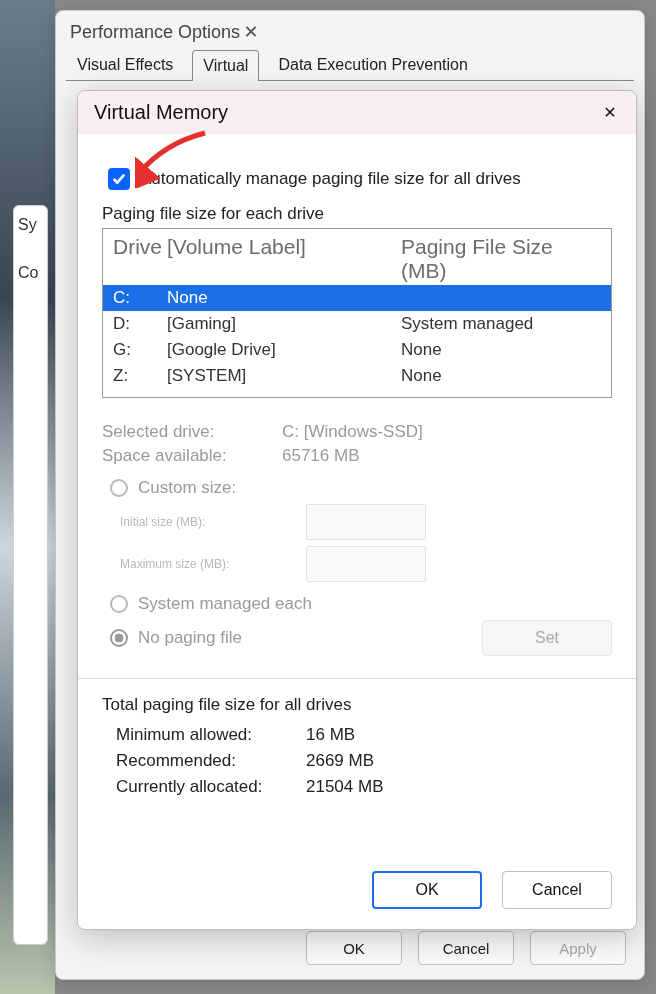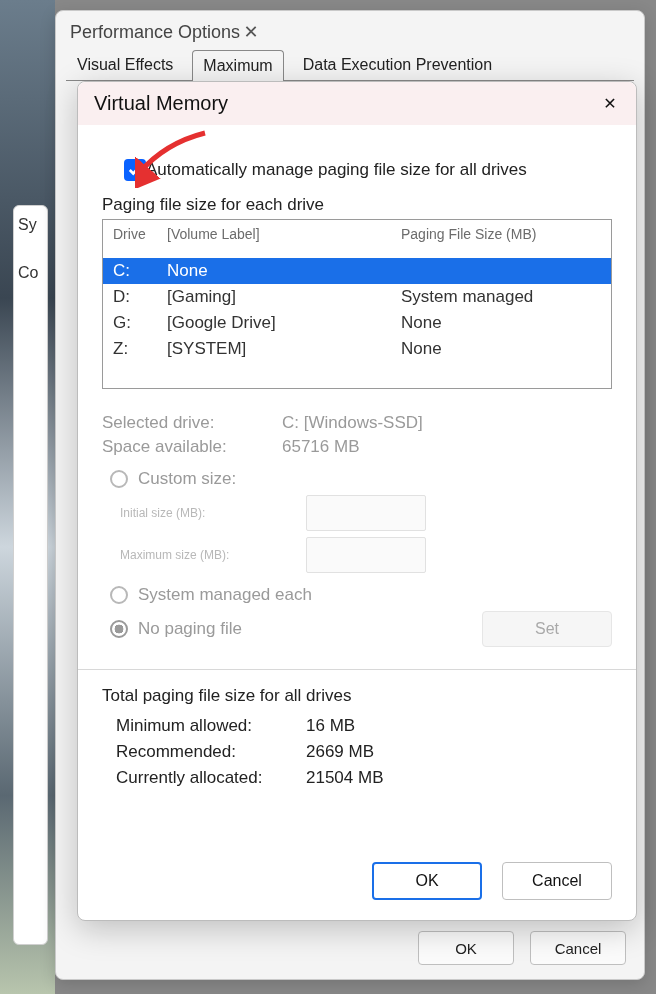--- a/index.html
+++ b/index.html
@@ -27,41 +27,41 @@
     background:#fff; border:1px solid #d0d0d0; border-radius:6px; padding:10px 4px; color:#333;
     font-size:16px; overflow:hidden; }
 
   
   .perf-buttons { position:absolute; bottom:14px; right:18px; display:flex; gap:16px; }
   .btn { min-width:96px; height:34px; border:1px solid #bfbfbf; background:#fbfbfb; border-radius:4px;
     font-size:15px; color:#222; cursor:pointer; }
   .btn.disabled { color:#a9a9a9; cursor:default; }
 
   
-  .vm-dialog { position:absolute; left:77px; top:81px; width:560px; height:840px;
+  .vm-dialog { position:absolute; left:77px; top:90px; width:560px; height:840px;
     background:#fff; border:1px solid #bcbcbc; border-radius:8px;
     box-shadow:0 8px 32px rgba(0,0,0,.22); display:flex; flex-direction:column; }
   .vm-titlebar { display:flex; align-items:center; justify-content:space-between;
     padding:10px 16px; background:#faeff0; border-radius:8px 8px 0 0; }
   .vm-title { font-size:20px; color:#111; }
   .vm-close { width:20px; height:20px; display:flex; align-items:center; justify-content:center;
     color:#111; cursor:pointer; font-size:16px; }
 
   .vm-body { padding:16px 24px 0 24px; flex:1; position:relative; color:#222; }
 
-  .auto-row { display:flex; align-items:center; gap:0; margin:18px 0 14px 22px; }
+  .auto-row { display:flex; align-items:center; gap:10px; margin:18px 0 14px 6px; }
   .chk { width:22px; height:22px; border-radius:4px; background:#0a62ff; display:inline-flex;
     align-items:center; justify-content:center; cursor:pointer; }
   .chk svg { width:14px; height:14px; stroke:#fff; stroke-width:3; fill:none; }
   .auto-label { font-size:17px; }
 
   .group-title { font-size:17px; margin:2px 0 4px 0; }
   .drive-panel { border:1px solid #9a9a9a; background:#fff; height:170px; overflow:hidden;
     display:flex; flex-direction:column; }
-  .drive-head { display:flex; padding:6px 10px 16px 10px; color:#6c6c6c; font-size:14px; }
+  .drive-head { display:flex; padding:6px 10px 2px 10px; color:#6c6c6c; font-size:21px; }
   .col-d { width:54px; }
   .col-v { flex:1; }
   .col-s { width:200px; }
   .drive-list { flex:1; }
   .drive-row { display:flex; padding:3px 10px; font-size:17px; color:#333; cursor:pointer; }
   .drive-row.selected { background:#1a6fe8; color:#fff; }
 
   .info-block { margin-top:24px; color:#9a9a9a; font-size:17px; }
   .info-line { display:flex; margin:4px 0; }
   .info-k { width:180px; }
@@ -108,28 +108,29 @@
   <div>Co</div>
 </div>
 
 <div class="perf-window">
   <div class="perf-titlebar">
     <span>Performance Options</span>
     <span class="perf-close x-icon"></span>
   </div>
   <div class="perf-tabs">
     <div class="perf-tab">Visual Effects</div>
-    <div class="perf-tab active">Maximum</div>
+    <div class="perf-tab active">Virtual</div>
     <div class="perf-tab">Data Execution Prevention</div>
   </div>
   <div class="perf-tabline"></div>
 
   <div class="perf-buttons">
     <button class="btn">OK</button>
     <button class="btn">Cancel</button>
+    <button class="btn disabled">Apply</button>
   </div>
 </div>
 
 <div class="vm-dialog">
   <div class="vm-titlebar">
     <span class="vm-title">Virtual Memory</span>
     <span class="vm-close x-icon"></span>
   </div>
 
   <div class="vm-body">

